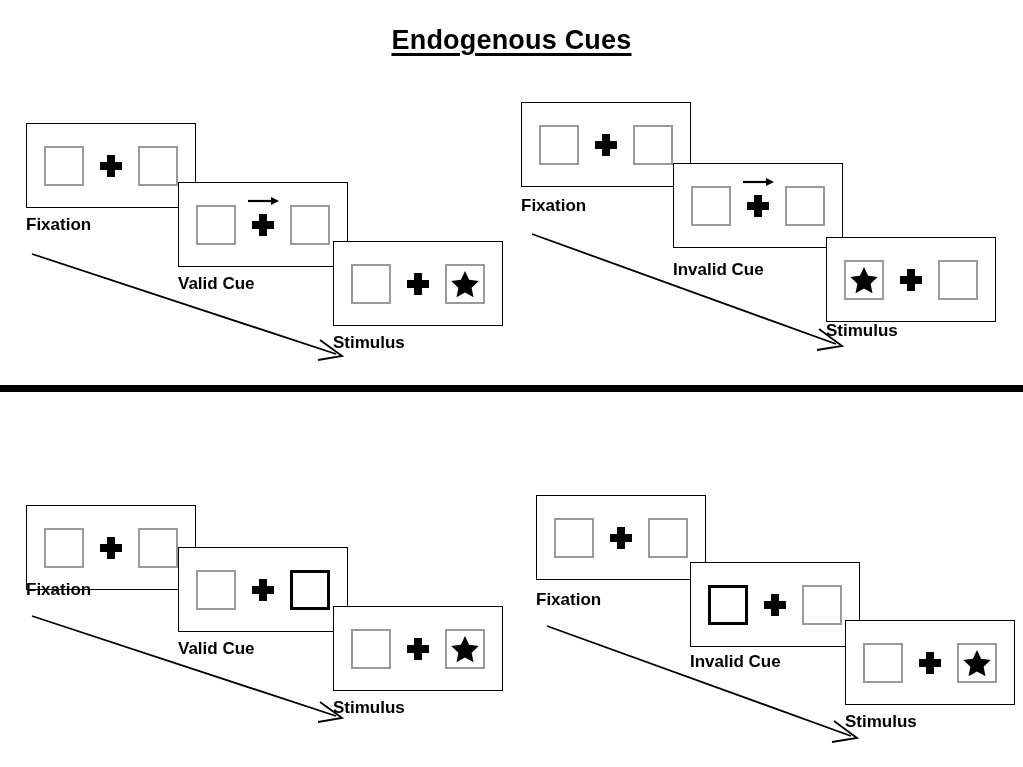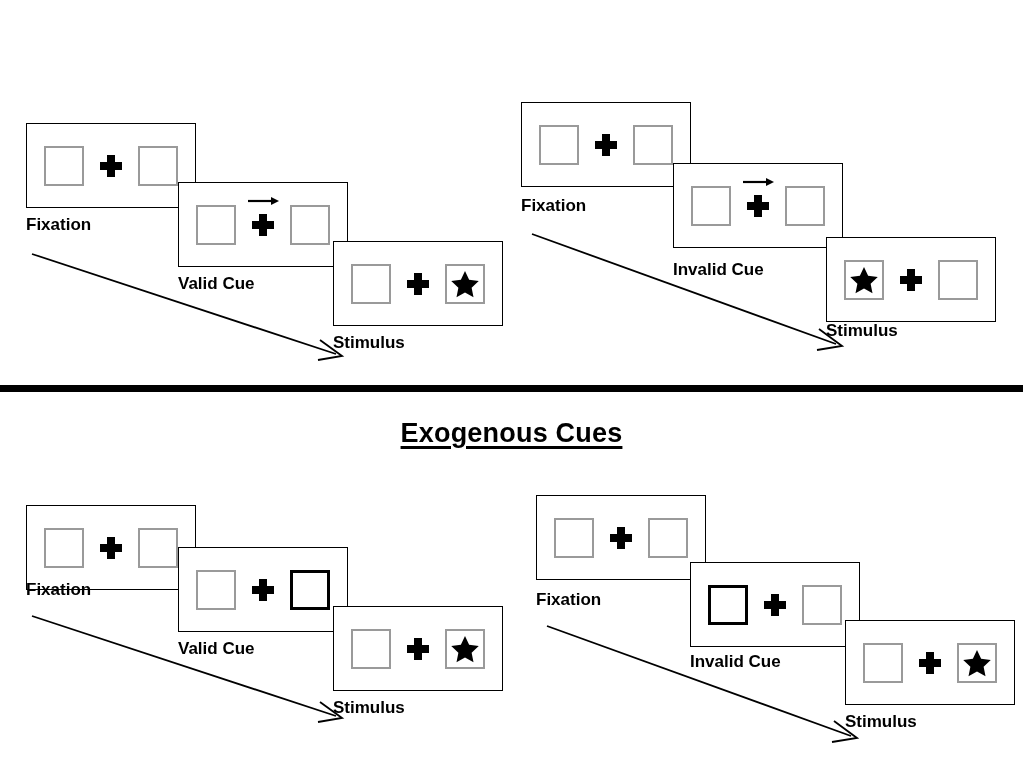--- a/index.html
+++ b/index.html
@@ -135,20 +135,21 @@
   .flow-arrow {
     position: absolute;
     overflow: visible;
   }
 </style>
 </head>
 <body>
 
 <div id="canvas">
 
+  <div class="section-title" style="top:25px;">Endogenous Cues</div>
 
   <div class="panel" style="left:26px; top:123px; width:170px; height:85px;">
     <div class="panel-inner">
       <div class="box"></div>
       <div class="cross"></div>
       <div class="box"></div>
     </div>
   </div>
   <div class="caption" style="left:26px; top:215px; width:170px;">Fixation</div>
 
@@ -220,21 +221,20 @@
   </div>
   <div class="caption" style="left:826px; top:321px; width:170px;">Stimulus</div>
 
   <svg class="flow-arrow" style="left:528px; top:228px; width:325px; height:128px;" viewBox="0 0 325 128">
     <line x1="4" y1="6" x2="308" y2="116" stroke="#000" stroke-width="1.8"></line>
     <polyline points="291,101 314,118 289,122" fill="none" stroke="#000" stroke-width="1.8"></polyline>
   </svg>
 
   <div class="divider" style="top:385px;"></div>
 
-  <div class="section-title" style="top:418px;">Exogenous Cues</div>
 
   <div class="panel" style="left:26px; top:505px; width:170px; height:85px;">
     <div class="panel-inner">
       <div class="box"></div>
       <div class="cross"></div>
       <div class="box"></div>
     </div>
   </div>
   <div class="caption" style="left:26px; top:580px; width:170px;">Fixation</div>
 

